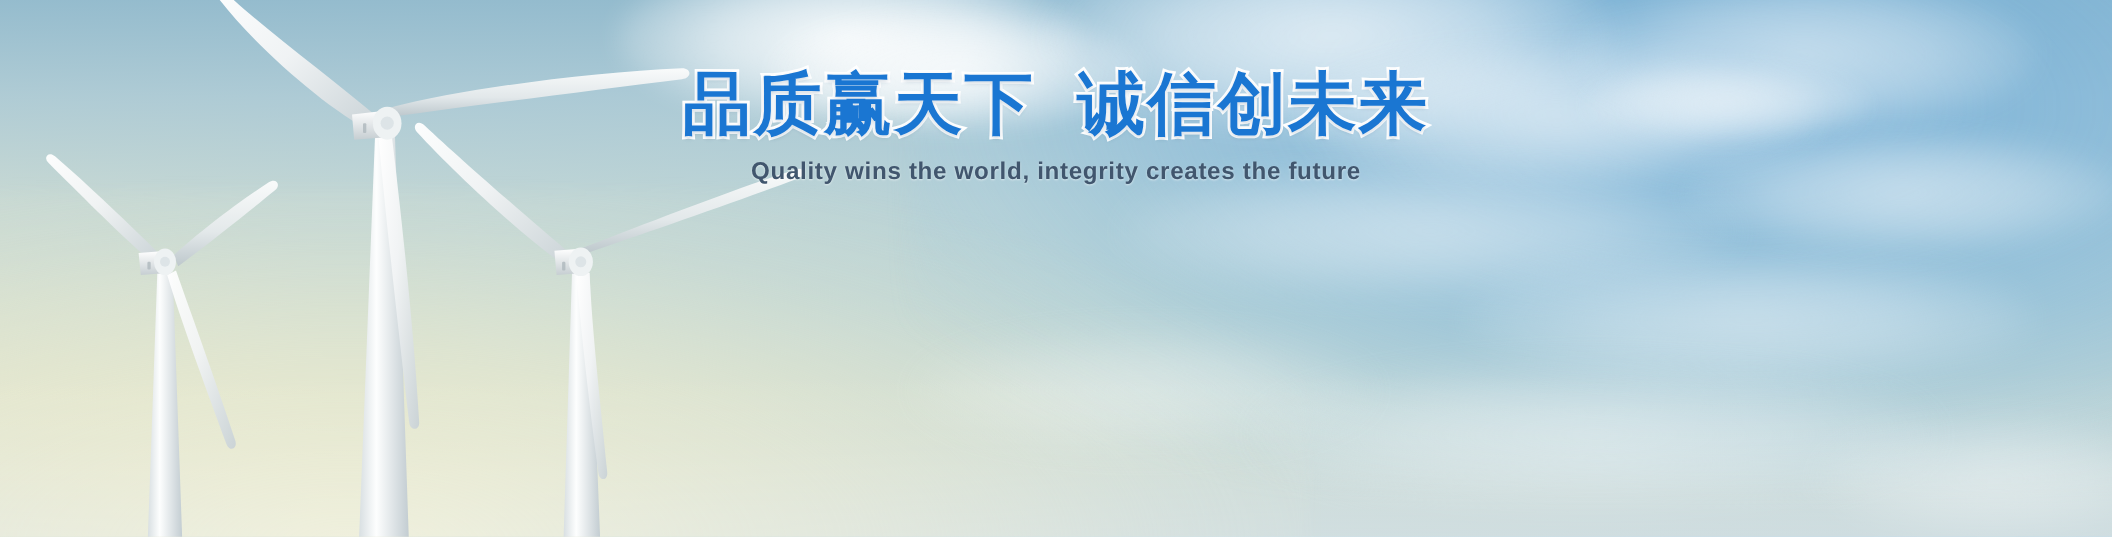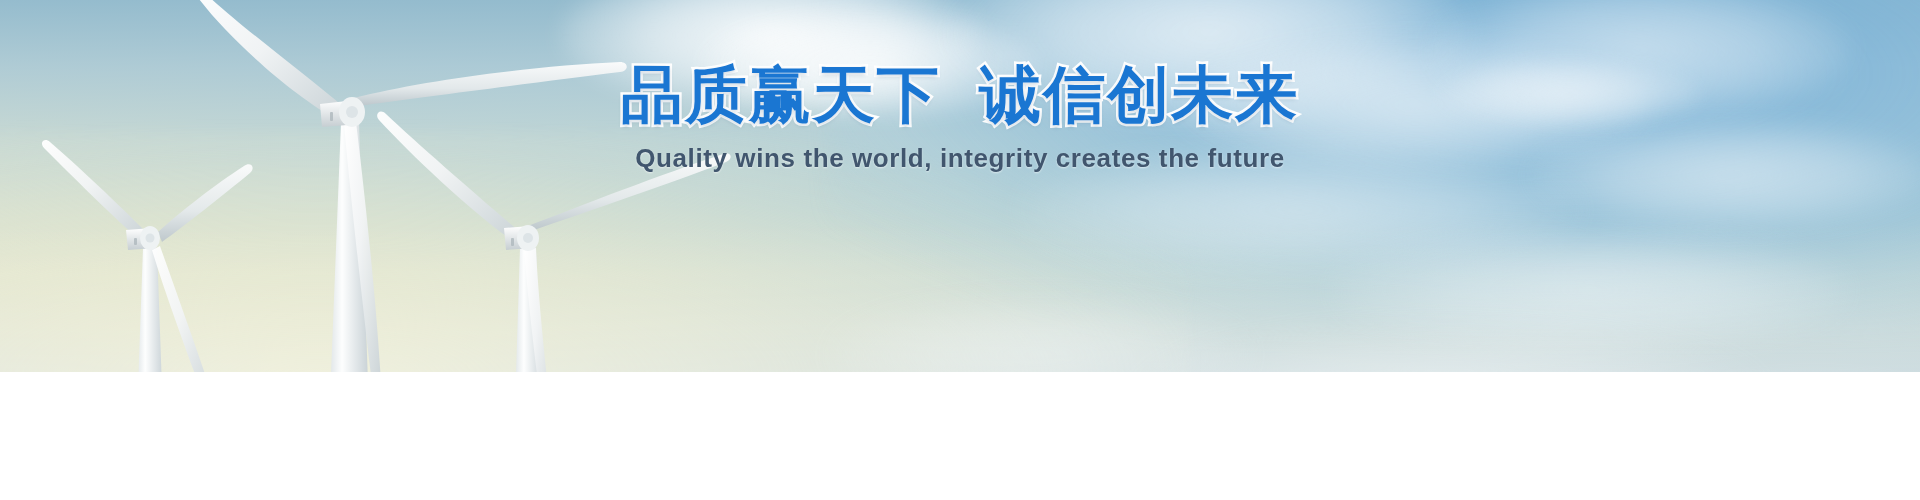--- a/index.html
+++ b/index.html
@@ -4,21 +4,21 @@
 <style>
   html, body {
     margin: 0;
     padding: 0;
     background: #ffffff;
   }
 
   #banner {
     position: relative;
     width: 1920px;
-    height: 372px;
+    height: 488px;
     overflow: hidden;
     font-family: "Liberation Sans", "DejaVu Sans", sans-serif;
   }
 
   
   .sky-base {
     position: absolute;
     inset: 0;
     background:
       linear-gradient(to bottom,
@@ -131,21 +131,21 @@
     paint-order: stroke fill;
     text-shadow:
        0 0 1px #ffffff,
        0 2px 4px rgba(40,80,120,0.22);
     white-space: pre;
     margin: 0;
   }
 
   .subtitle {
     margin: 14px 0 0 0;
-    font-size: 26px;
+    font-size: 22px;
     font-weight: bold;
     color: #41566e;
     letter-spacing: 0.6px;
     text-shadow: 0 1px 2px rgba(255,255,255,0.55);
   }
 
   .tagline {
     margin: 38px 0 0 0;
     font-size: 46px;
     font-weight: bold;

